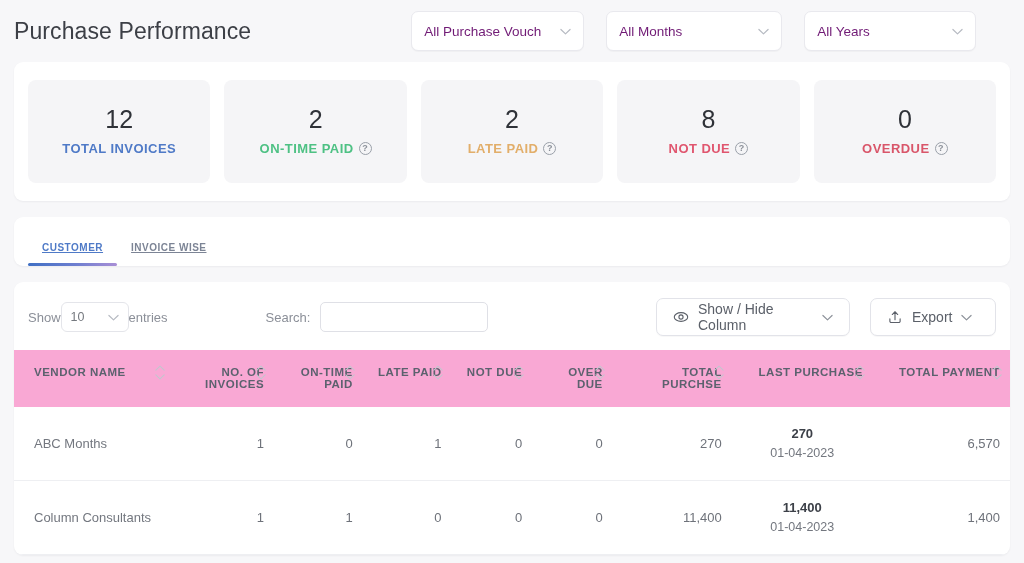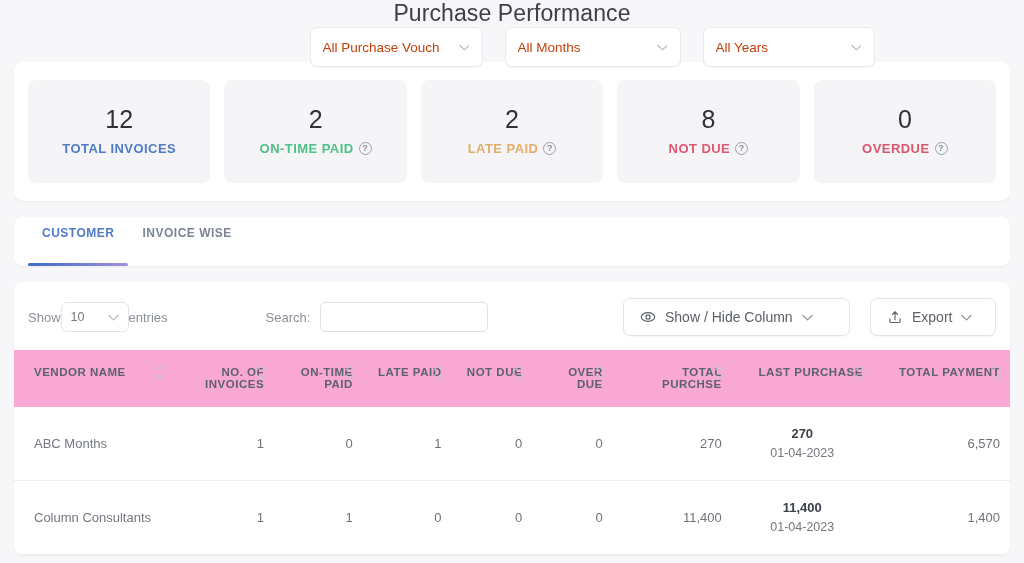--- a/index.html
+++ b/index.html
@@ -10,42 +10,41 @@
     overflow: hidden;
   }
   .page { width: 1024px; height: 563px; position: relative; }
 
   
   .topbar {
     height: 62px;
     display: flex; align-items: center;
     padding: 0 14px 0 14px;
     background: #f7f7f9;
-    flex-direction: column;
   }
   .page-title {
     font-size: 23px;
     color: #3c3f46;
     font-weight: 400;
     letter-spacing: .1px;
     white-space: nowrap;
   }
   .filters { display: flex; align-items: center; gap: 22px; margin-left: 160px; }
   .select-box {
     position: relative;
     height: 40px;
     background: #ffffff;
     border: 1px solid #e9e9ee;
     border-radius: 7px;
     display: flex; align-items: center;
     padding: 0 12px;
     box-shadow: 0 1px 1px rgba(16,24,40,.03);
   }
   .select-box .sv {
-    font-size: 13.5px; color: #c2410c; white-space: nowrap;
+    font-size: 13.5px; color: #701a75; white-space: nowrap;
     overflow: hidden;
   }
   .sel-vouchers { width: 173px; }
   .sel-vouchers .sv { width: 150px; }
   .sel-months { width: 176px; justify-content: space-between; }
   .sel-years { width: 172px; justify-content: space-between; }
   .chev {
     width: 11px; height: 7px; flex: none;
     color: #b6bac2;
   }
@@ -78,25 +77,26 @@
     width: 13px; height: 13px; border-radius: 50%;
     border: 1.2px solid #9aa0a9; color: #8b9099;
     font-size: 9px; font-weight: 700;
     display: inline-flex; align-items: center; justify-content: center;
     line-height: 1;
   }
 
   
   .tabs-panel { margin-top: 16px; padding: 0 14px; height: 49px; display: flex; align-items: flex-end; }
   .tab {
-    font-size: 12px; font-weight: 700; letter-spacing: .5px;
+    font-size: 10px; font-weight: 700; letter-spacing: .5px;
     color: #7c8495;
-    padding: 0 14px 26px 14px;
+    padding: 0 14px 13px 14px;
     position: relative;
     white-space: nowrap;
+    text-decoration: underline;
   }
   .tab.active { color: #4f7ac7; }
   .tab.active::after {
     content: ""; position: absolute; left: 0; right: 0; bottom: 0;
     height: 3px; border-radius: 2px;
     background: linear-gradient(90deg,#3f6fc4 0%, #6f7fd0 55%, #a98fd6 100%);
   }
 
   
   .table-panel { margin-top: 16px; overflow: hidden; }
@@ -128,21 +128,21 @@
   .btn {
     height: 38px;
     border: 1px solid #e2e3e9; border-radius: 7px;
     background: #fff;
     display: flex; align-items: center; gap: 9px;
     padding: 0 16px;
     font-size: 14px; color: #5b6069;
     box-shadow: 0 1px 1px rgba(16,24,40,.03);
   }
   .btn .chev { color: #8d929a; }
-  .btn-col { width: 227px; }
+  .btn-col { width: 194px; }
   .btn-exp { width: 126px; }
   .icn { width: 16px; height: 16px; color: #5b6069; flex: none; }
   .icn svg { display: block; }
 
   
   table { width: 100%; border-collapse: collapse; table-layout: fixed; }
   thead tr { background: #f9a8d4; }
   th {
     font-size: 11.5px; font-weight: 700; letter-spacing: .5px;
     color: #5c616e;

